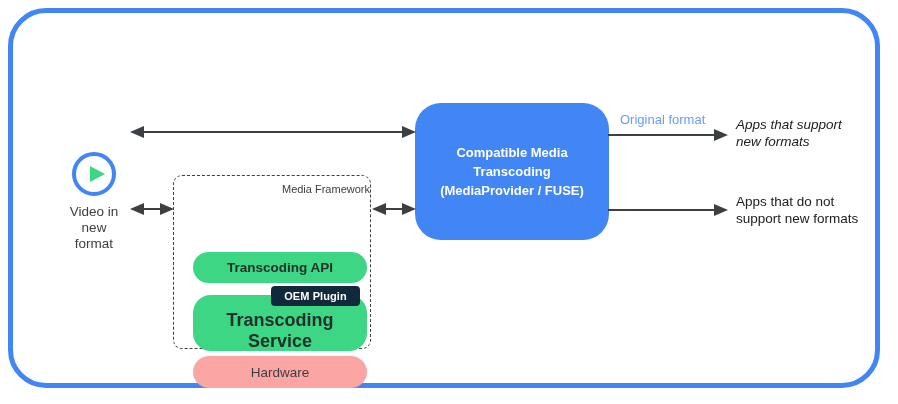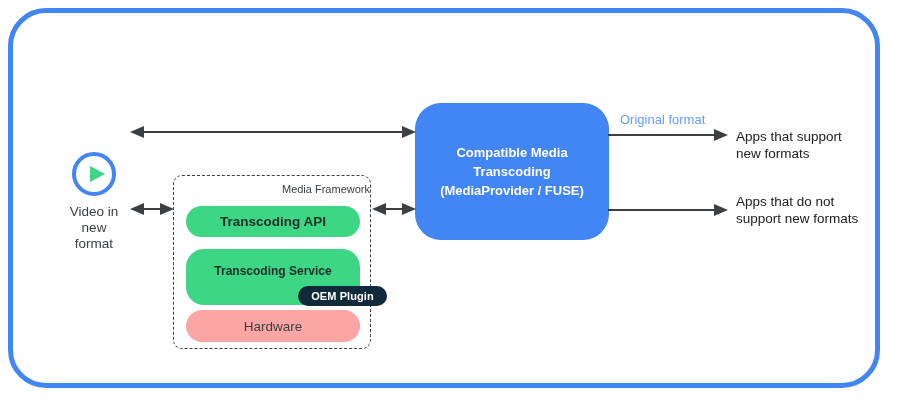--- a/index.html
+++ b/index.html
@@ -82,64 +82,64 @@
     position: absolute;
     left: 0;
     top: 7px;
     width: 100%;
     text-align: right;
     font-size: 11px;
     color: #3c4043;
   }
   .layer {
     position: absolute;
-    left: 12px;
+    left: 19px;
     width: 174px;
     box-sizing: border-box;
     display: flex;
     align-items: center;
     justify-content: center;
     text-align: center;
+    margin-top: 46px;
   }
   #layer-api {
     top: 30px;
     height: 31px;
     border-radius: 16px;
     background: #3DD684;
     font-size: 13.5px;
     font-weight: bold;
     color: #20302a;
   }
   #layer-service {
     top: 73px;
     height: 56px;
     border-radius: 18px;
     background: #3DD684;
-    font-size: 12px;
+    font-size: 18px;
     font-weight: bold;
     color: #20302a;
     align-items: flex-start;
     padding-top: 15px;
   }
   #oem-plugin {
     position: absolute;
     left: 97px;
     top: 110px;
     width: 89px;
     height: 20px;
-    border-radius: 10px;
+    border-radius: 4px;
     background: #102a3b;
     color: #ffffff;
     font-size: 11px;
     font-weight: bold;
     display: flex;
     align-items: center;
     justify-content: center;
     letter-spacing: 0.1px;
-    margin-left: 27px;
   }
   #layer-hardware {
     top: 134px;
     height: 32px;
     border-radius: 16px;
     background: #fca5a5;
     font-size: 13.5px;
     color: #3c4043;
   }
 
@@ -186,21 +186,21 @@
   }
   .apps-label {
     position: absolute;
     font-size: 13.5px;
     color: #202124;
     line-height: 17px;
     white-space: pre-line;
   }
   #label-original { left: 620px; top: 112px; }
   #label-transcoded { left: 620px; top: 216px; }
-  #apps-support { left: 736px; top: 128px; }
+  #apps-support { left: 736px; top: 116px; font-style: italic; }
   #apps-nosupport { left: 736px; top: 193px; }
 </style>
 </head>
 <body>
 
 <div id="canvas">
 
   <div id="outer-frame"></div>
 
   <div id="video-source">

